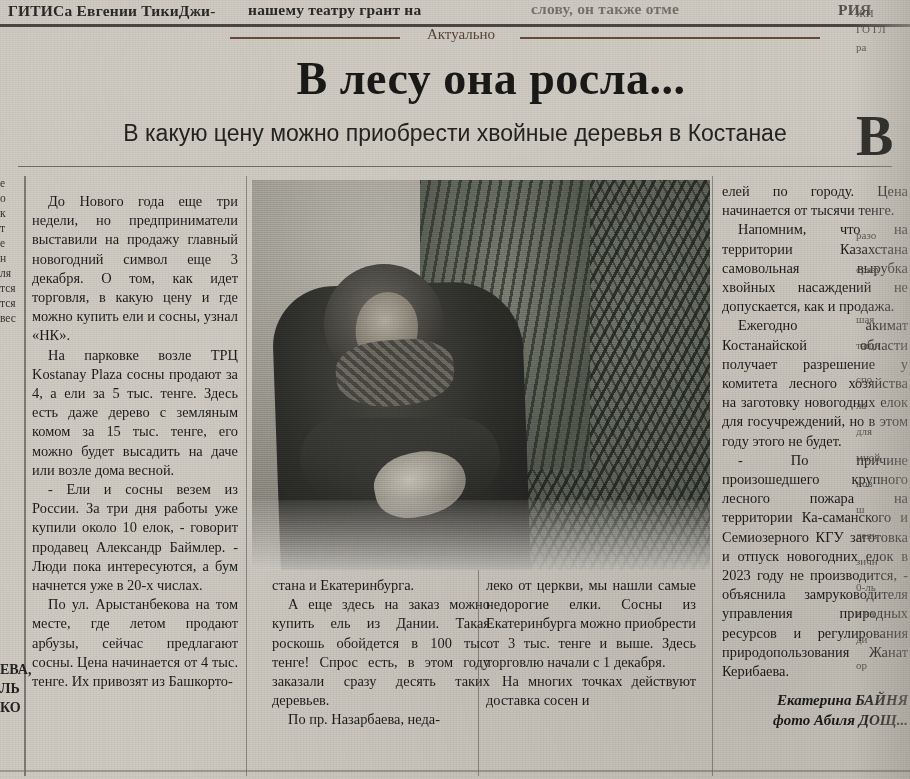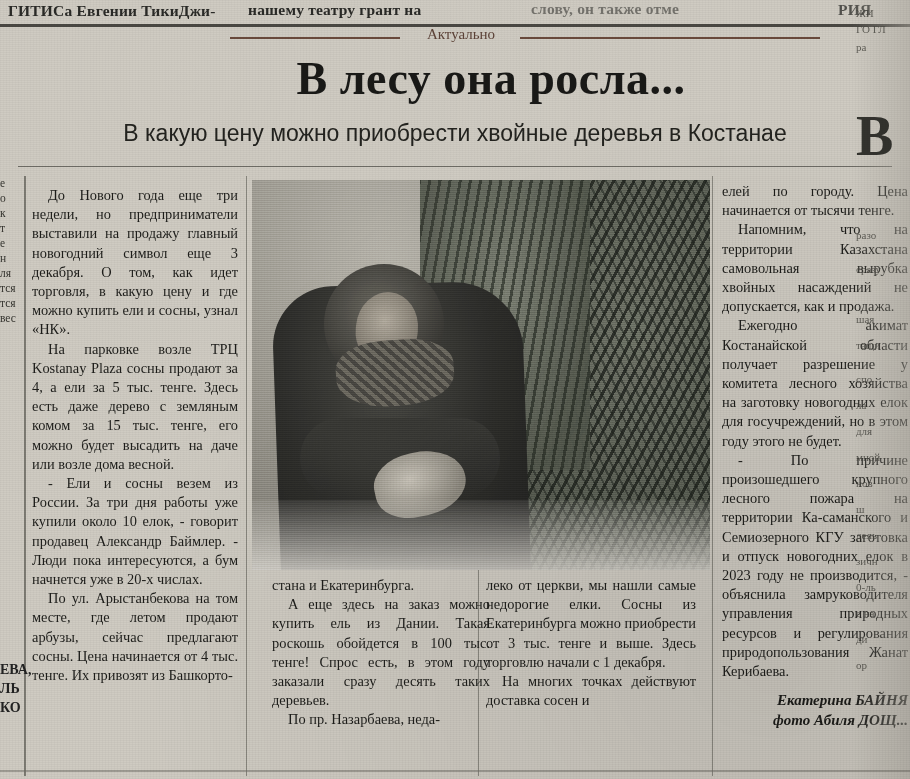--- a/index.html
+++ b/index.html
@@ -95,21 +95,21 @@
     position:absolute;
     font-size:14.4px;line-height:19.2px;
     text-align:justify;
     color:#1d1d1a;
     font-family:"Liberation Serif", serif;
     hyphens:auto;
   }
   .col p{margin:0 0 0 0;text-indent:16px;}
   .col p.first{text-indent:16px;}
 
-  #col1{left:32px;top:186px;width:206px;}
+  #col1{left:32px;top:192px;width:206px;}
   #col2{left:272px;top:576px;width:218px;}
   #col3{left:486px;top:576px;width:210px;}
   #col4{left:722px;top:182px;width:186px;}
 
   .vline-mid1{position:absolute;left:246px;top:176px;width:1.2px;height:600px;background:#8a8880;}
   .vline-mid2{position:absolute;left:478px;top:570px;width:1.2px;height:206px;background:#8a8880;}
   .vline-right{position:absolute;left:712px;top:176px;width:1.2px;height:600px;background:#8a8880;}
 
   
   .photo{

